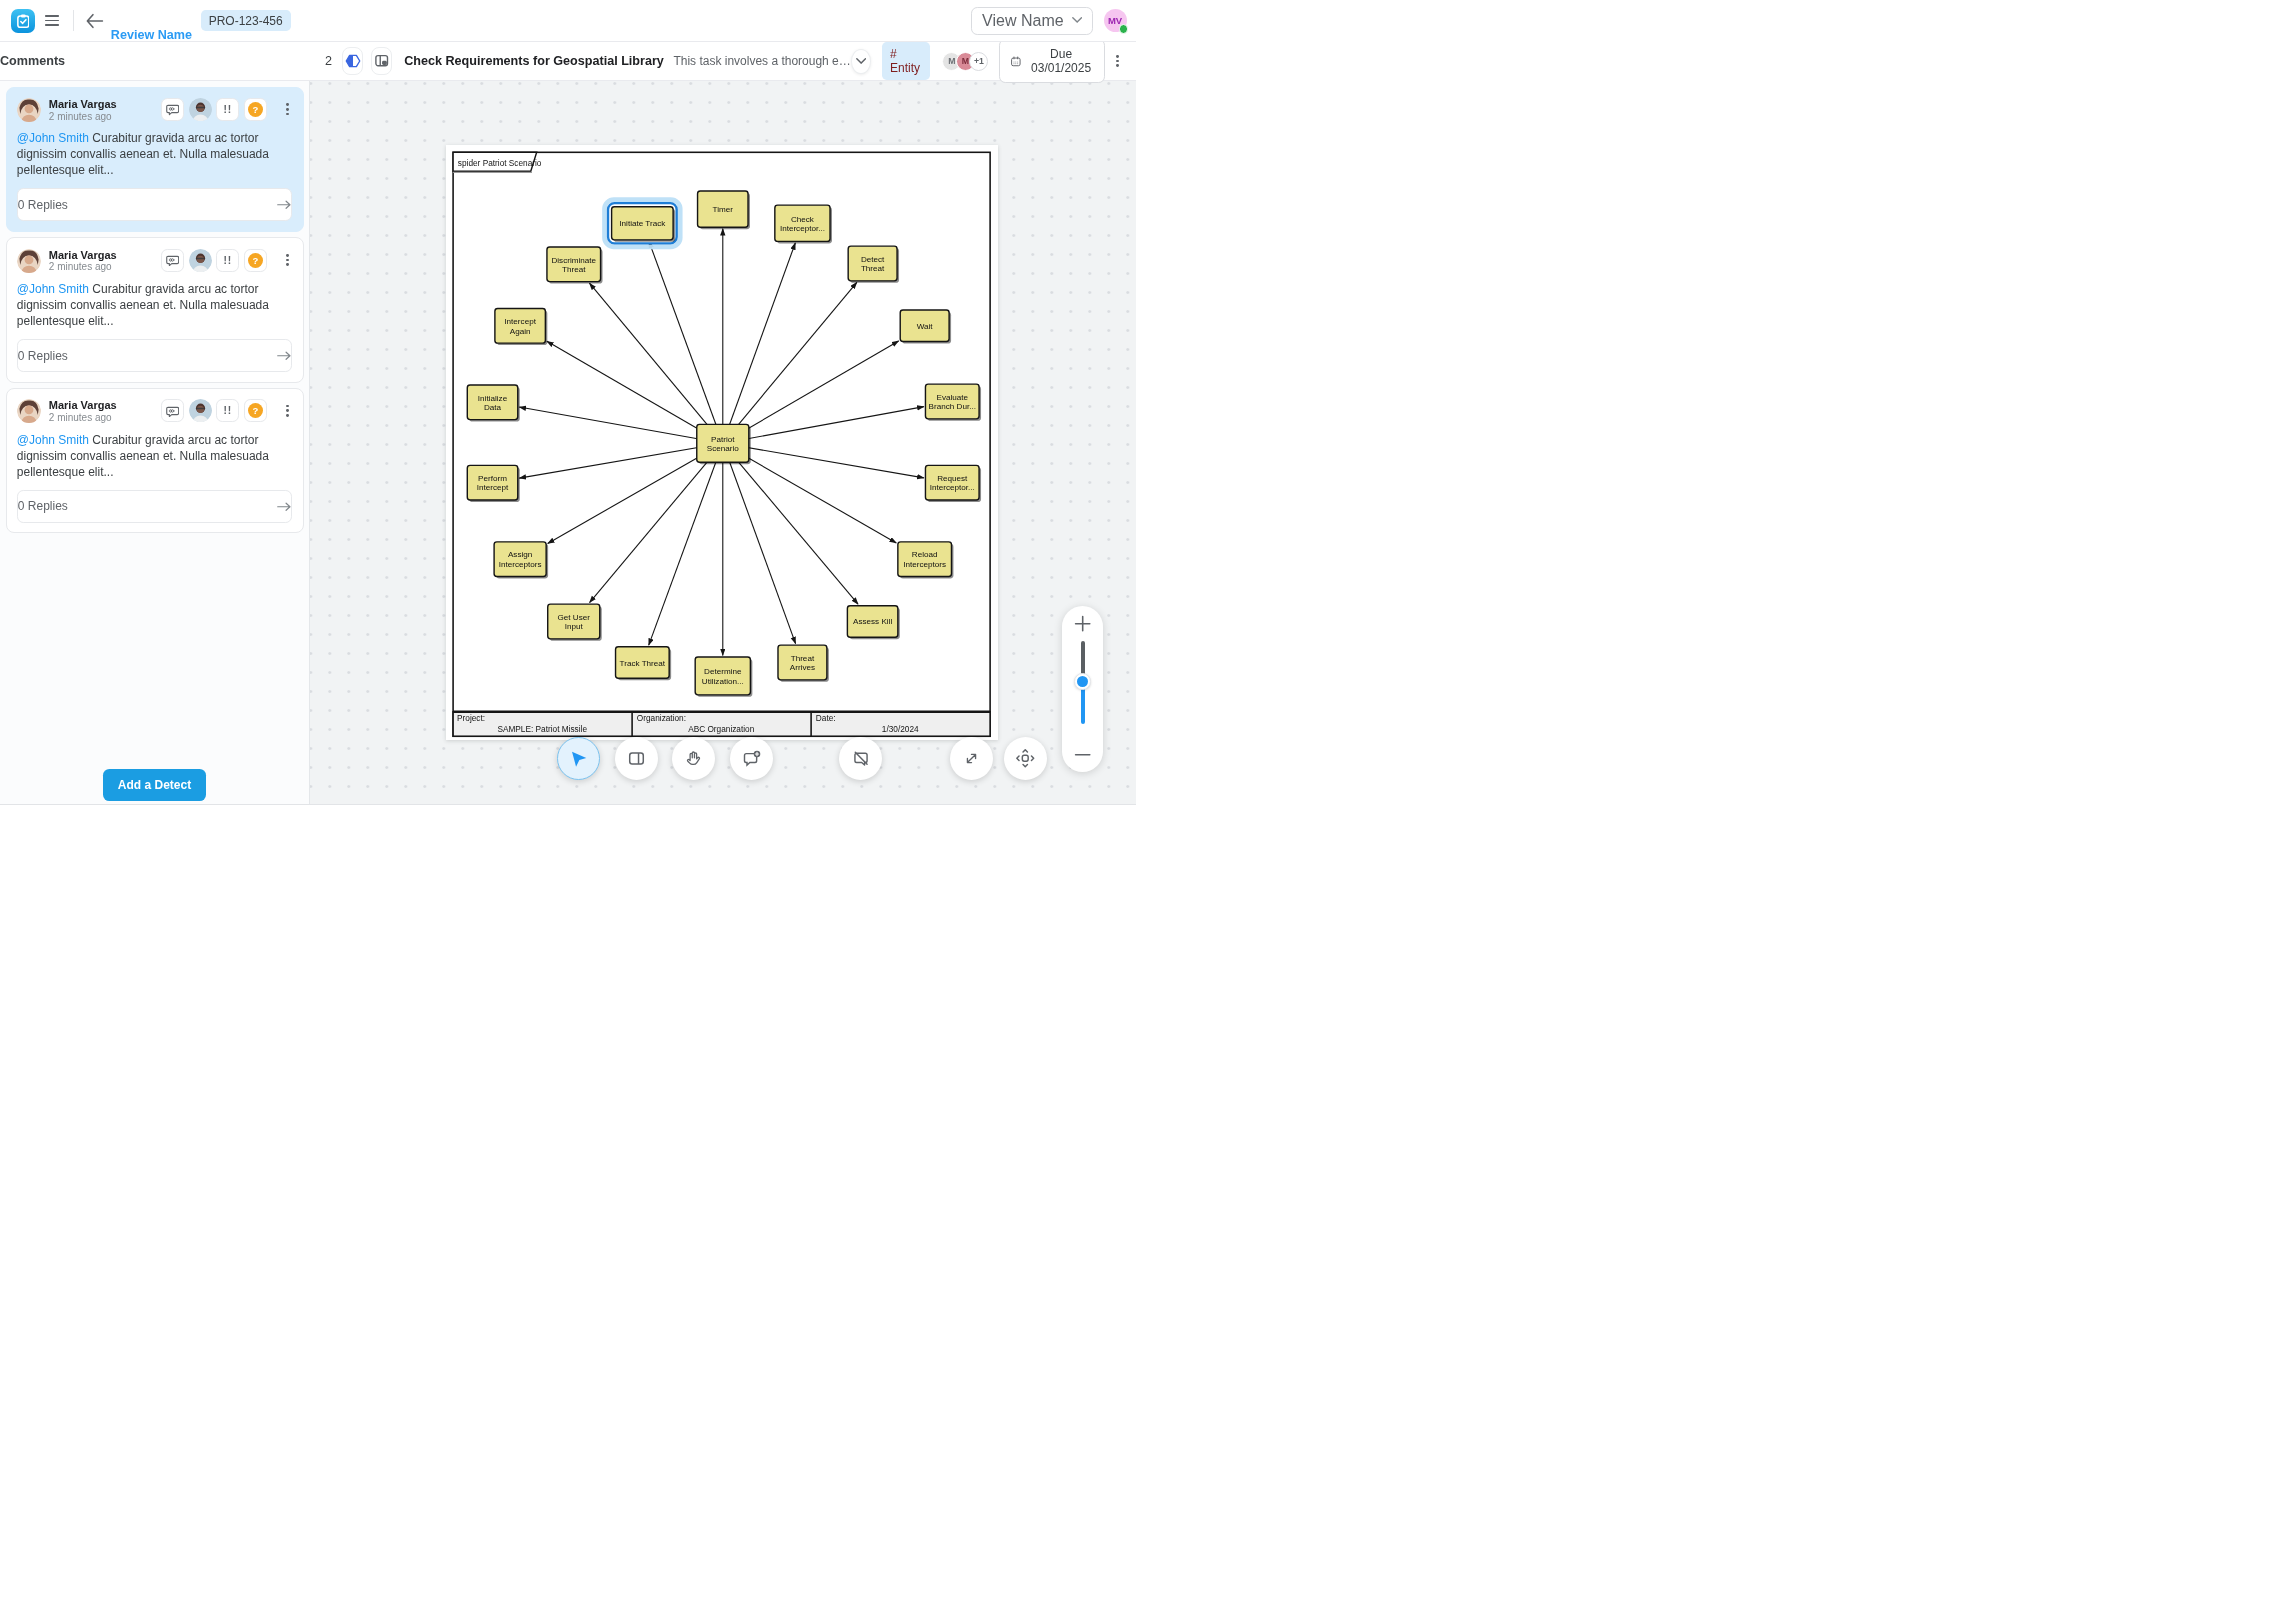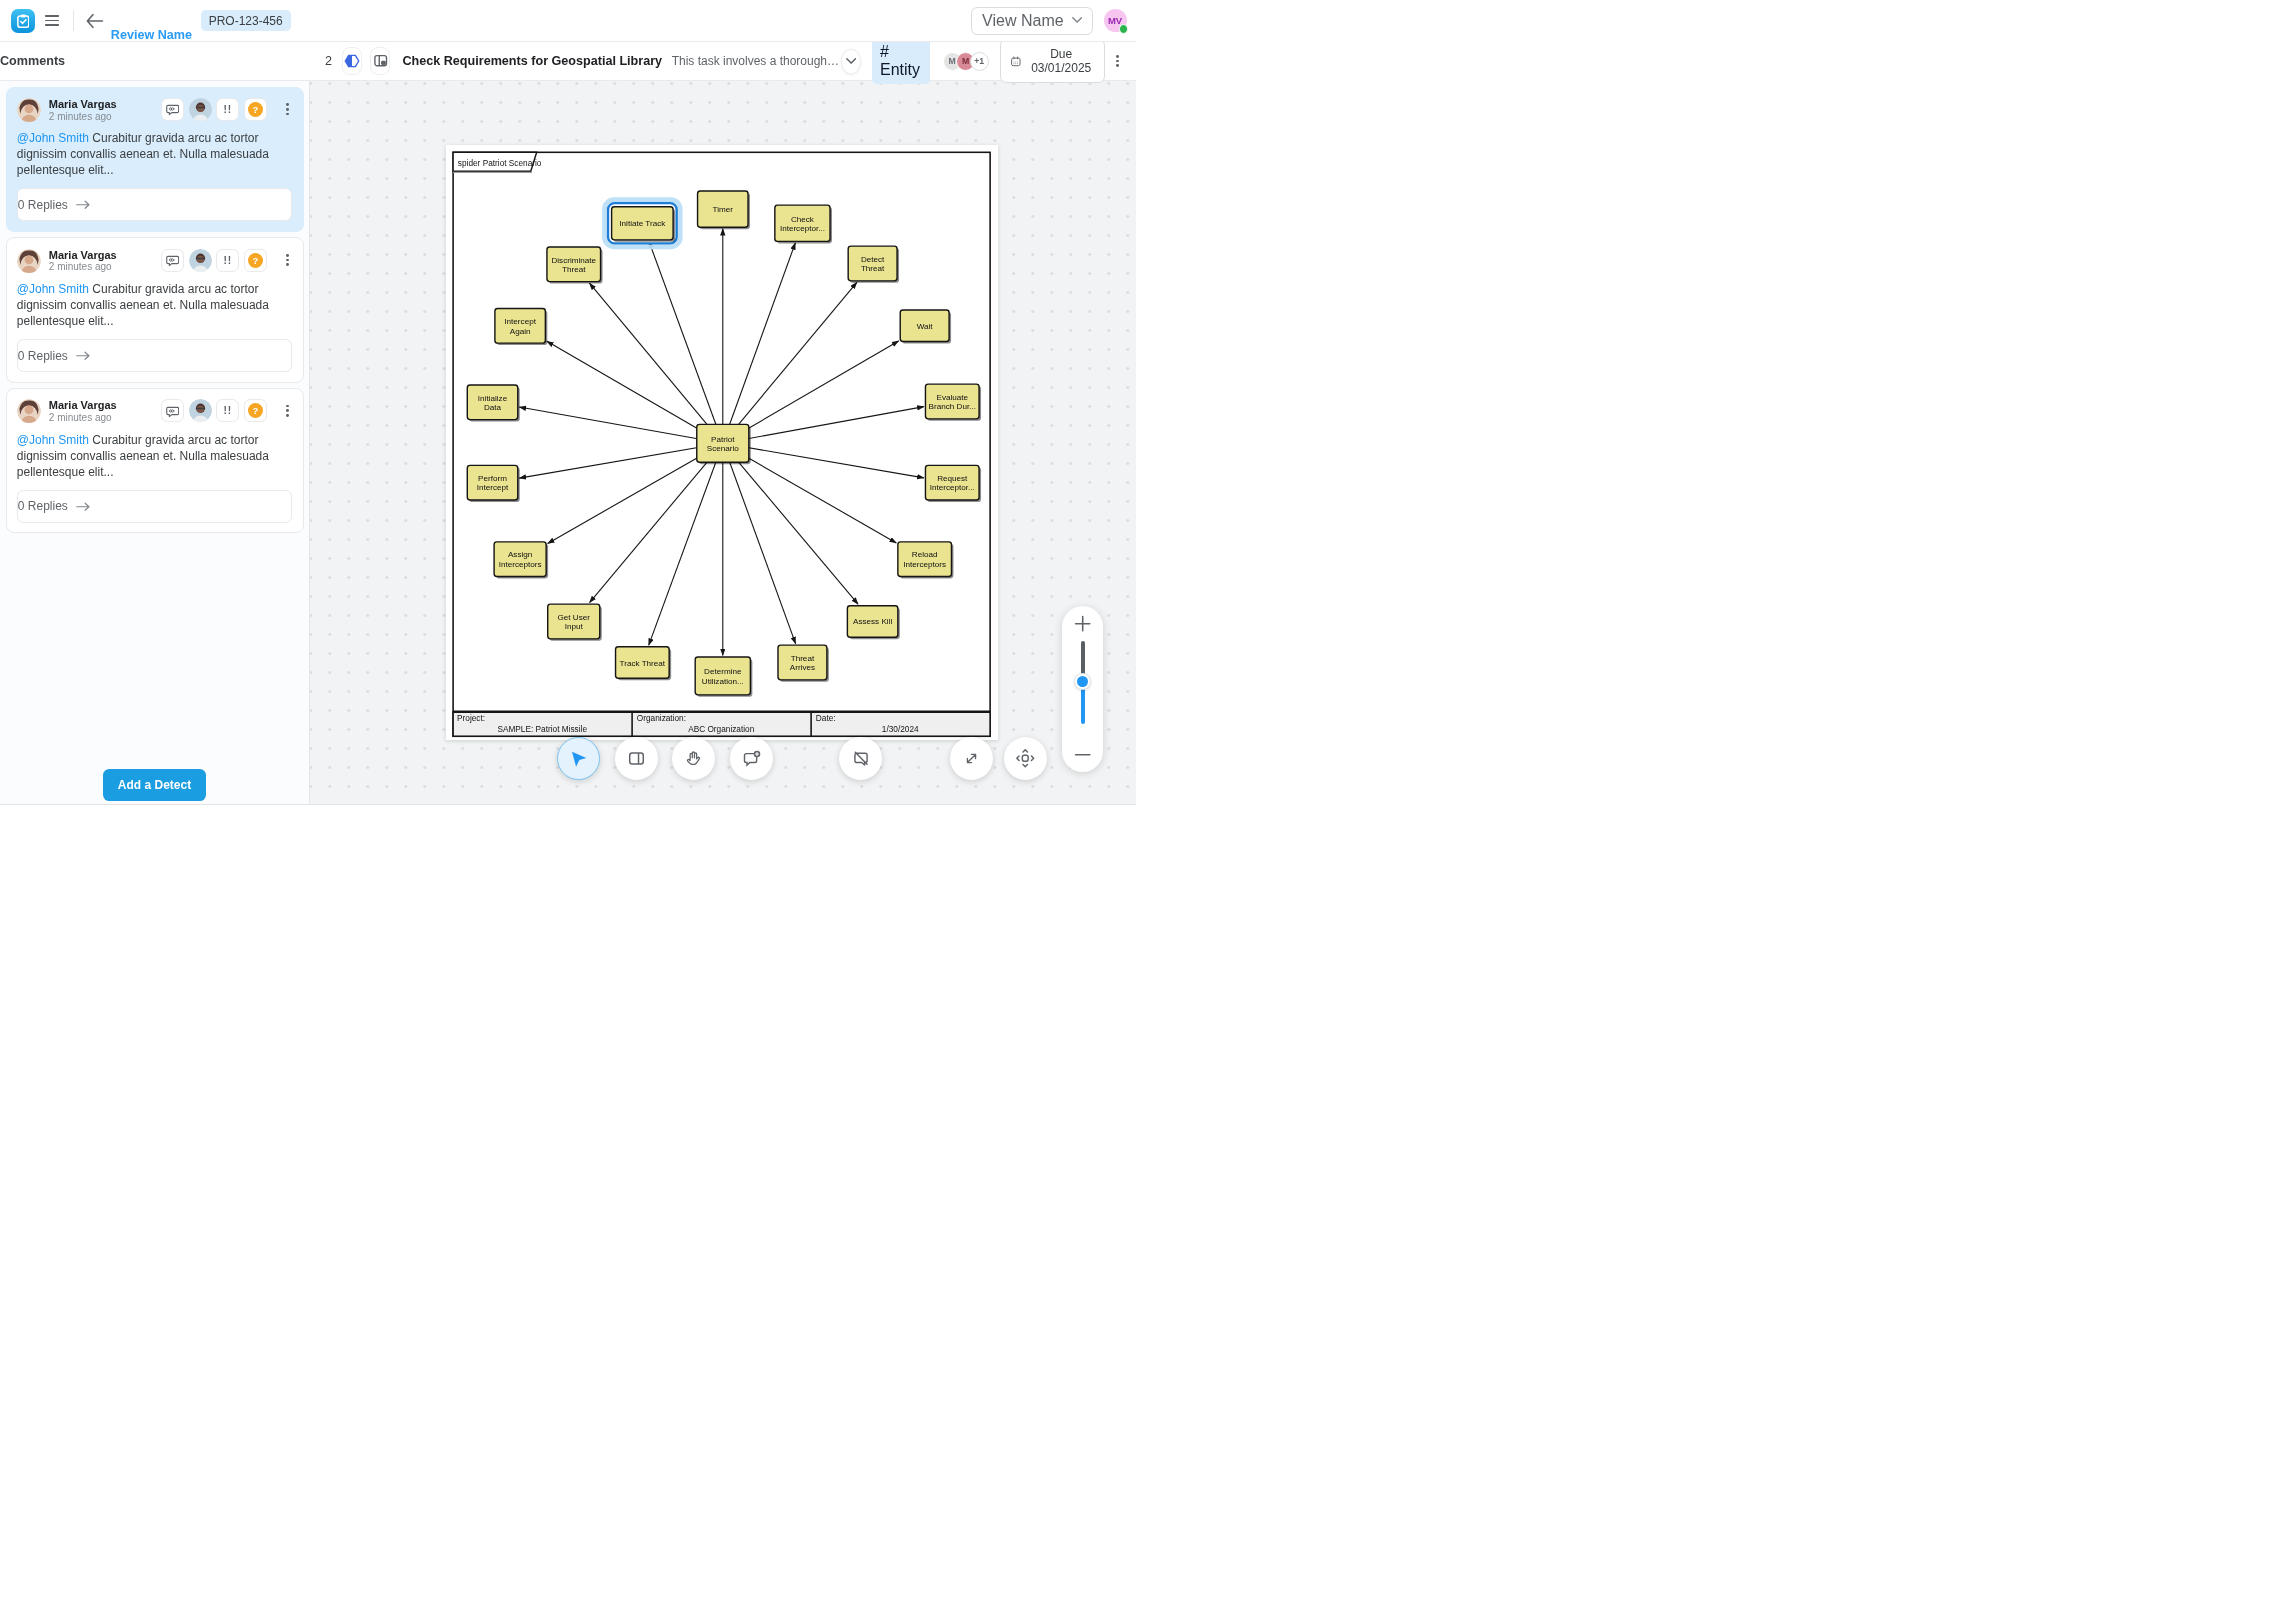--- a/index.html
+++ b/index.html
@@ -36,21 +36,21 @@
                  border-bottom:0.8px solid #e9eaee; display:flex; align-items:center; padding:0 17.4px 0 15px; z-index:20; }
   .task-count { font-size:12.6px; color:#3c4043; }
   .sq-btn { width:28px; height:28px; border:0.8px solid #eceef0; border-radius:8px; background:#fff;
             display:flex; align-items:center; justify-content:center; cursor:pointer; }
   .task-title { margin-left:12px; font-size:12.6px; font-weight:700; color:#202124; white-space:nowrap; }
   .task-desc { margin-left:9.5px; font-size:12px; color:#5f6368; white-space:nowrap; overflow:hidden;
                text-overflow:ellipsis; max-width:237px; }
   .th-right { margin-left:auto; display:flex; align-items:center; }
   .chev-circle { width:25px; height:25px; border-radius:50%; border:0.8px solid #eceef0; background:#fff;
                  box-shadow:0 0.8px 3.2px rgba(0,0,0,.08); display:flex; align-items:center; justify-content:center; cursor:pointer; }
-  .entity-badge { margin-left:11px; background:#d8ecfb; color:#0f172a; font-size:16px; font-weight:500;
+  .entity-badge { margin-left:11px; background:#d8ecfb; color:#7f1d1d; font-size:12px; font-weight:500;
                   padding:4.7px 8px; border-radius:4.7px; cursor:pointer; }
   .avatar-stack { display:flex; margin-left:12.6px; }
   .avatar-stack .av { width:19px; height:19px; border-radius:50%; border:1.6px solid #fff;
                       display:flex; align-items:center; justify-content:center; font-size:8.7px; font-weight:600; }
   .av-1 { background:#e4e4e4; color:#6b6f73; }
   .av-2 { background:#d98a97; color:#7c2c3c; margin-left:-5.5px; }
   .av-3 { background:#fff; color:#5f6368; border:0.8px solid #dadce0 !important; margin-left:-5.5px; font-size:8.3px; }
   .due-btn { margin-left:11px; display:flex; align-items:center; gap:6.3px; height:44px; padding:0 9.5px;
              border:0.8px solid #dadce0; border-radius:6.3px; background:#fff; font-size:12px; color:#3c4043; cursor:pointer; }
   .kebab { margin-left:11px; color:#5f6368; font-size:13.4px; letter-spacing:0; cursor:pointer; line-height:1;
@@ -71,21 +71,21 @@
   .cc-ic { width:23px; height:23px; border:0.8px solid #e7e9ec; border-radius:6.3px; background:#fff;
            display:flex; align-items:center; justify-content:center; cursor:pointer; }
   .cc-ic.noborder { border:none; background:transparent; width:9.5px; }
   .cc-excl { font-size:10.3px; font-weight:700; color:#5f6368; letter-spacing:0.8px; }
   .cc-q { width:15px; height:15px; border-radius:50%; background:#f6a623; color:#fff; font-size:9.5px; font-weight:700;
           display:flex; align-items:center; justify-content:center; }
   .cc-mini-av { width:23px; height:23px; border-radius:50%; overflow:hidden; cursor:pointer; }
   .cc-text { margin-top:9.5px; font-size:12px; line-height:1.32; color:#3c4043; }
   .cc-text .mention { color:#1e96f2; }
   .cc-replies { margin-top:9.5px; height:33px; background:#fff; border:0.8px solid #e7e9ec; border-radius:6.3px;
-                display:flex; align-items:center; justify-content:flex-start; gap:8px; font-size:12px; color:#5f6368; cursor:pointer; }
+                display:flex; align-items:center; justify-content:space-between; gap:8px; font-size:12px; color:#5f6368; cursor:pointer; }
   .add-comment-btn { position:absolute; left:103px; bottom:7px; width:103px; height:32px; background:#1b9de2;
                      color:#fff; font-size:12px; font-weight:600; border:none; border-radius:6.3px; cursor:pointer;
                      display:flex; align-items:center; justify-content:center; }
 
   
   .canvas { position:absolute; top:81px; left:310px; width:826px; height:727px; overflow:hidden;
             background-color:#f1f3f4;
             background-image:radial-gradient(circle,#d9dce0 1.3px, transparent 1.5px);
             background-size:19px 19px; background-position:10.3px 12px; }
   .page { position:absolute; left:136px; top:64px; width:552px; height:595px; background:#fff;

